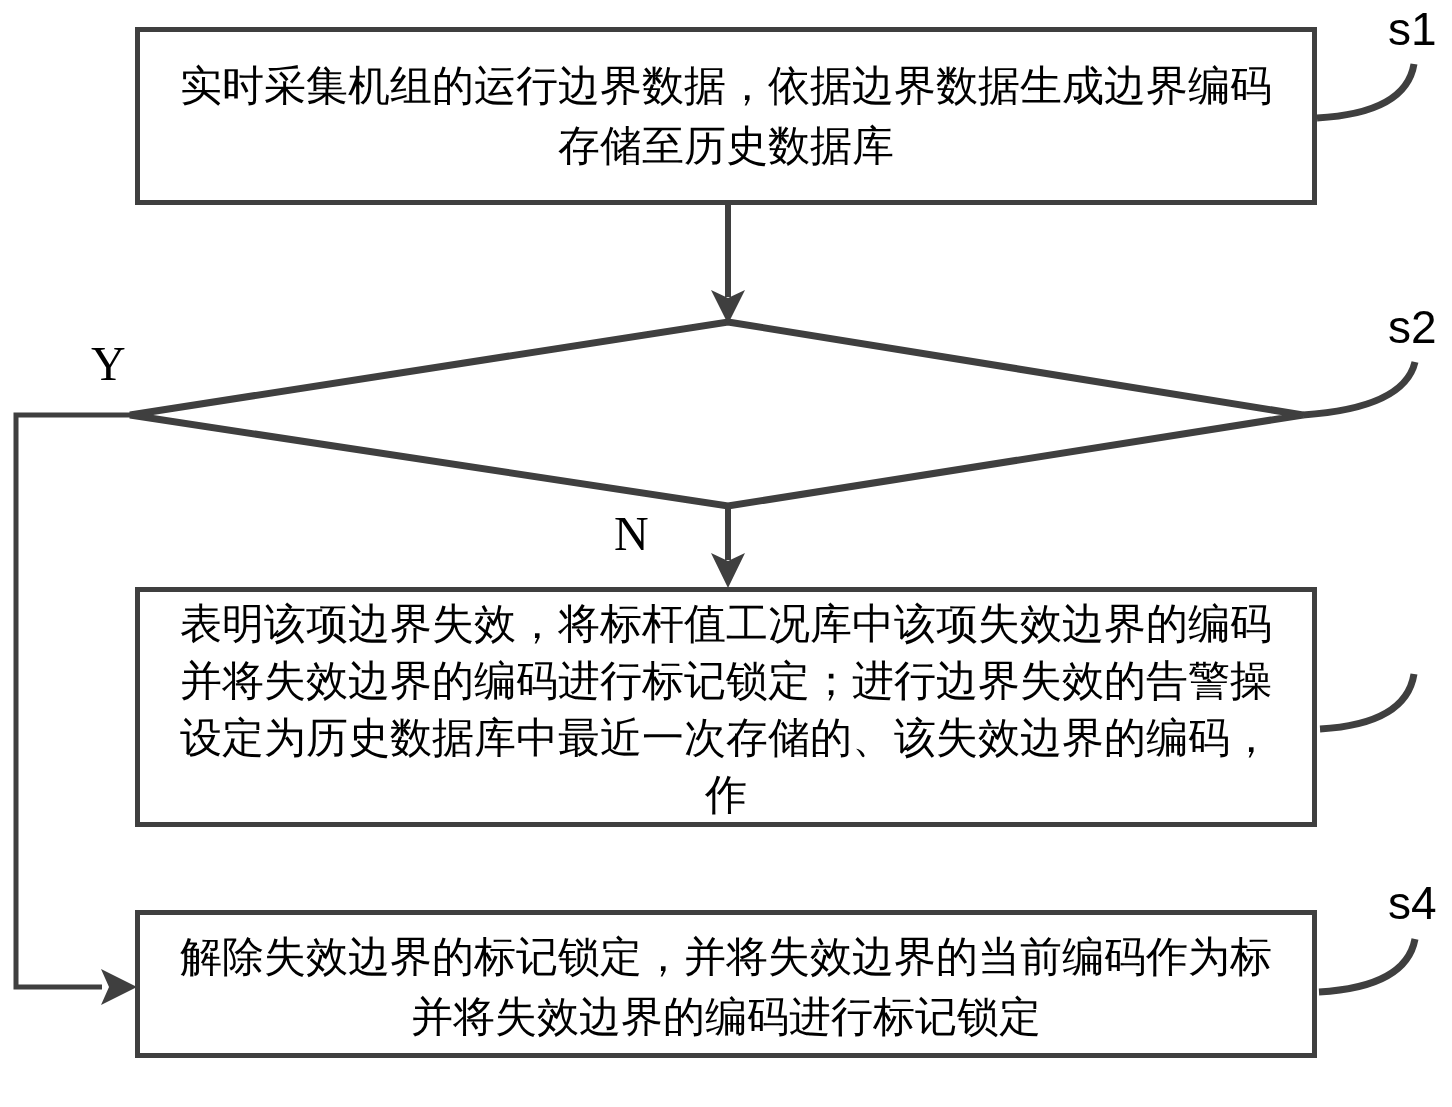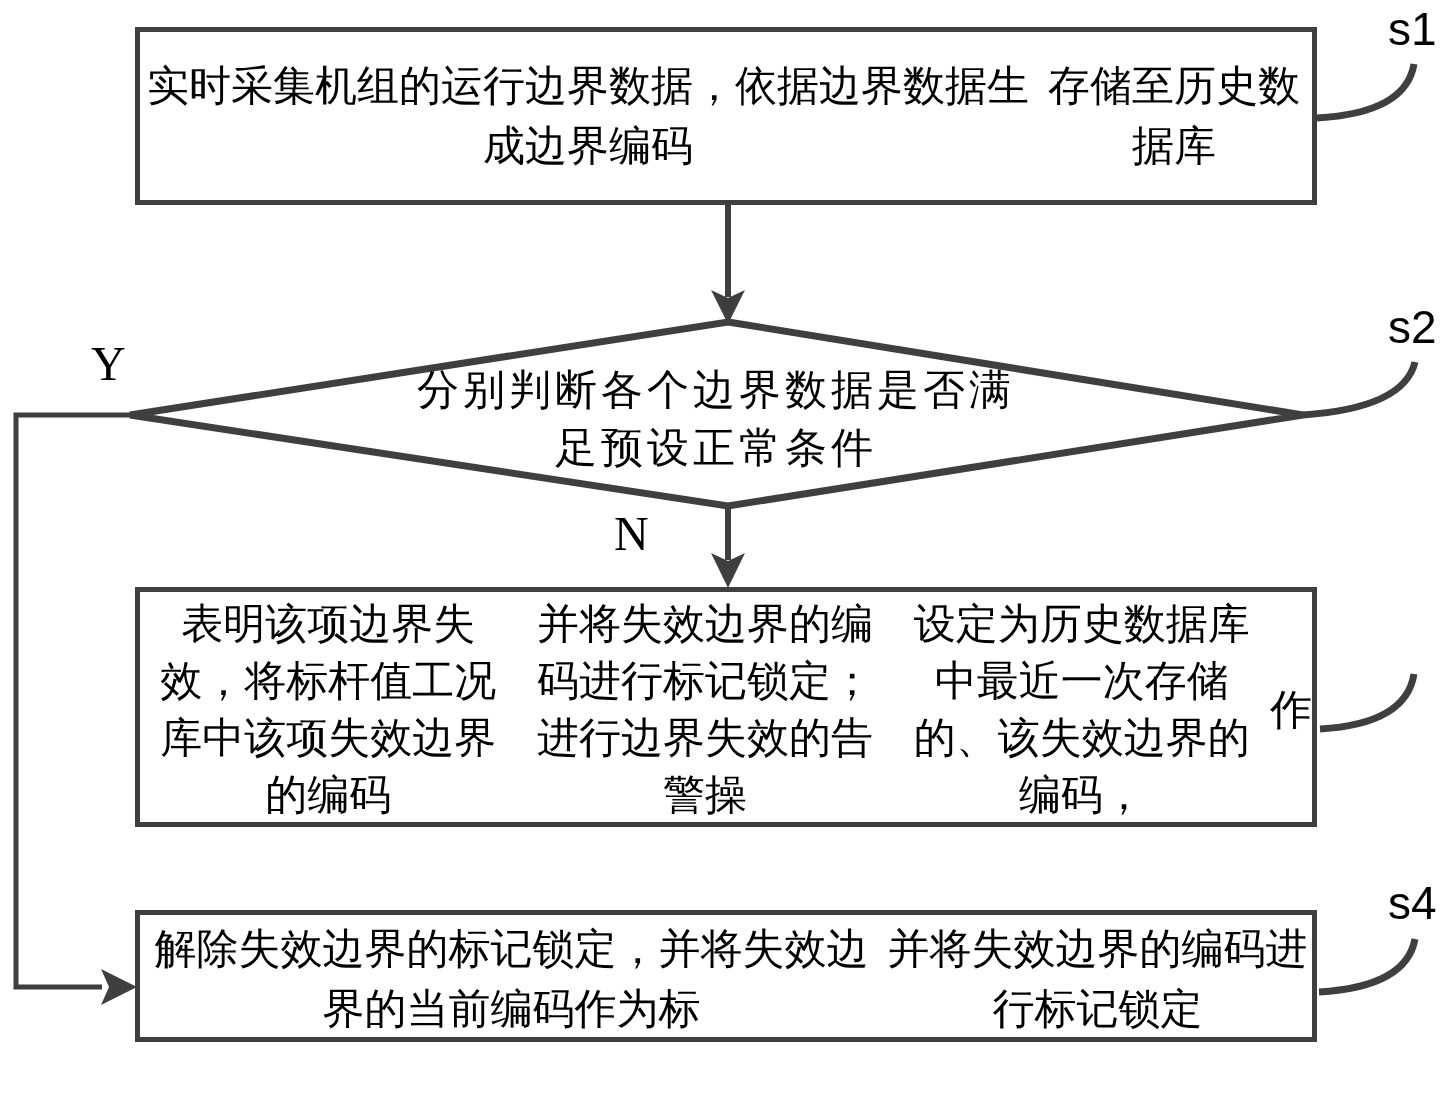--- a/index.html
+++ b/index.html
@@ -31,30 +31,30 @@
   .branch { stroke: var(--color-line); stroke-width: 5; fill: none; }
   .curve  { stroke: var(--color-line); stroke-width: 7; fill: none; stroke-linecap: butt; }
   .head   { fill: var(--color-line); stroke: none; }
 
   .box {
     position: absolute;
     box-sizing: border-box;
     border: 5px solid var(--color-line);
     background: var(--color-background);
     display: flex;
-    flex-direction: row;
+    flex-direction: column;
     justify-content: center;
     align-items: center;
     text-align: center;
     font-size: 42px;
     color: var(--color-text);
   }
   .box-s1 { left: 135px; top: 27px;  width: 1182px; height: 178px; line-height: 60px; }
   .box-s3 { left: 135px; top: 587px; width: 1182px; height: 240px; line-height: 57px; padding-top: 6px; }
-  .box-s4 { left: 135px; top: 910px; width: 1182px; height: 132px; line-height: 60px; padding-top: 6px; }
+  .box-s4 { left: 135px; top: 910px; width: 1182px; height: 148px; line-height: 60px; padding-top: 6px; }
 
   .diamond-text {
     position: absolute;
     left: 286px; top: 361px;
     width: 860px;
     text-align: center;
     font-size: 42px;
     line-height: 58px;
     letter-spacing: 4px;
   }
@@ -102,24 +102,20 @@
     <path class="curve" d="M 1303 415 Q 1404 408 1415 362"></path>
     <path class="curve" d="M 1320 729 Q 1406 724 1414 674"></path>
     <path class="curve" d="M 1319 992 Q 1406 987 1415 939"></path>
   </svg>
 
   <div class="box box-s1">
     <div>实时采集机组的运行边界数据，依据边界数据生成边界编码</div>
     <div>存储至历史数据库</div>
   </div>
 
-  <div class="diamond-text">
-    <div>分别判断各个边界数据是否满</div>
-    <div>足预设正常条件</div>
-  </div>
 
   <div class="box box-s3">
     <div>表明该项边界失效，将标杆值工况库中该项失效边界的编码</div>
     <div>并将失效边界的编码进行标记锁定；进行边界失效的告警操</div>
     <div>设定为历史数据库中最近一次存储的、该失效边界的编码，</div>
     <div>作</div>
   </div>
 
   <div class="box box-s4">
     <div>解除失效边界的标记锁定，并将失效边界的当前编码作为标</div>

